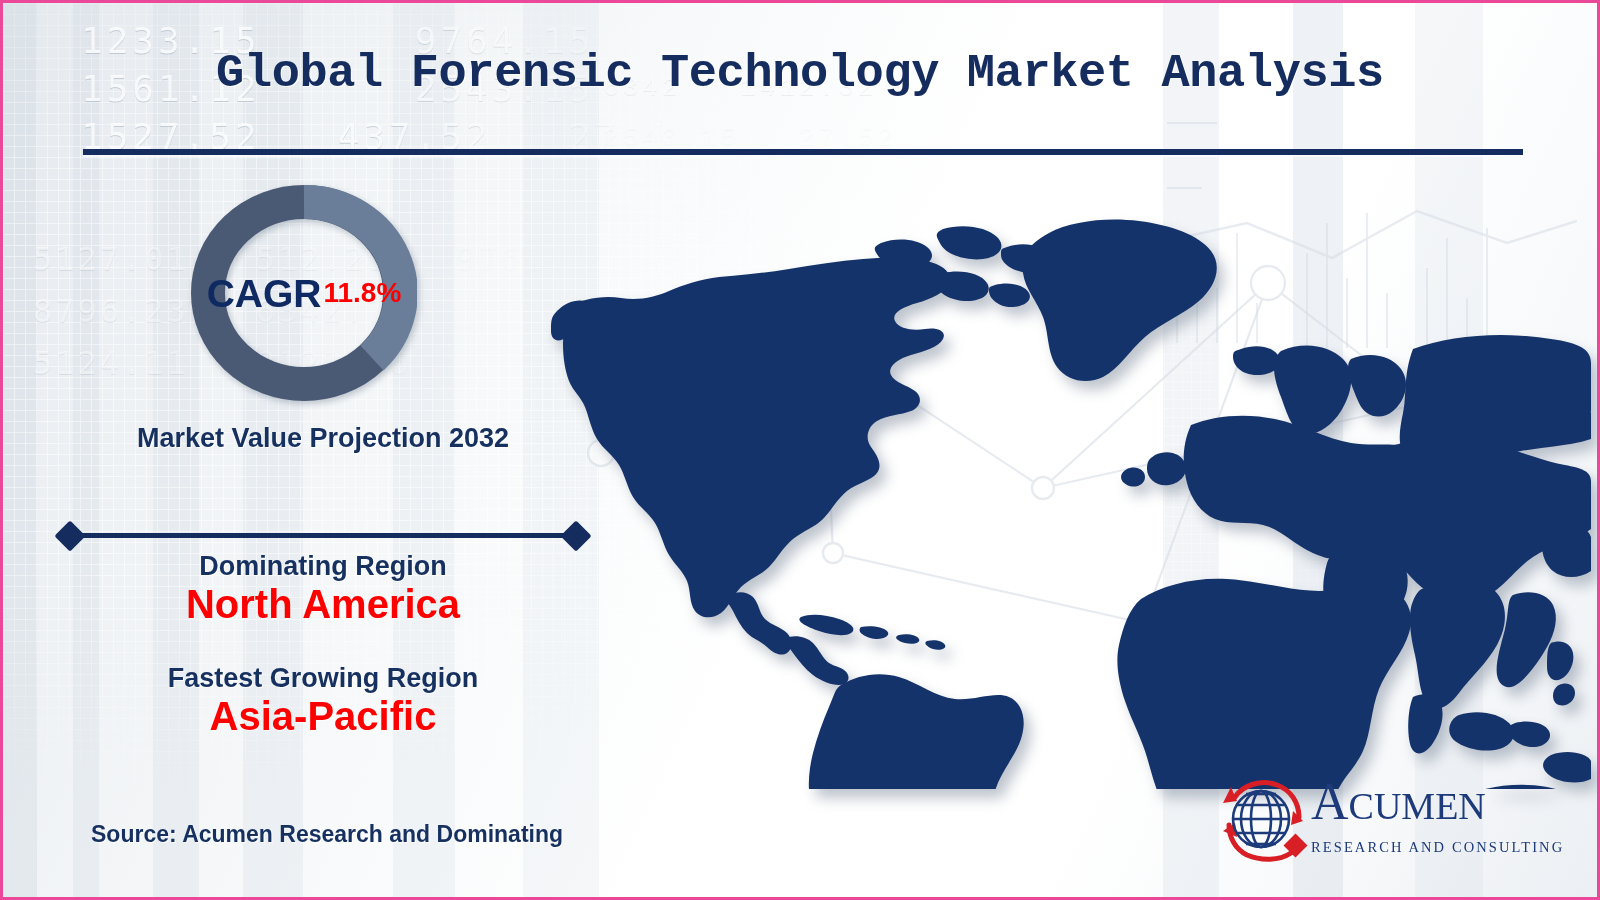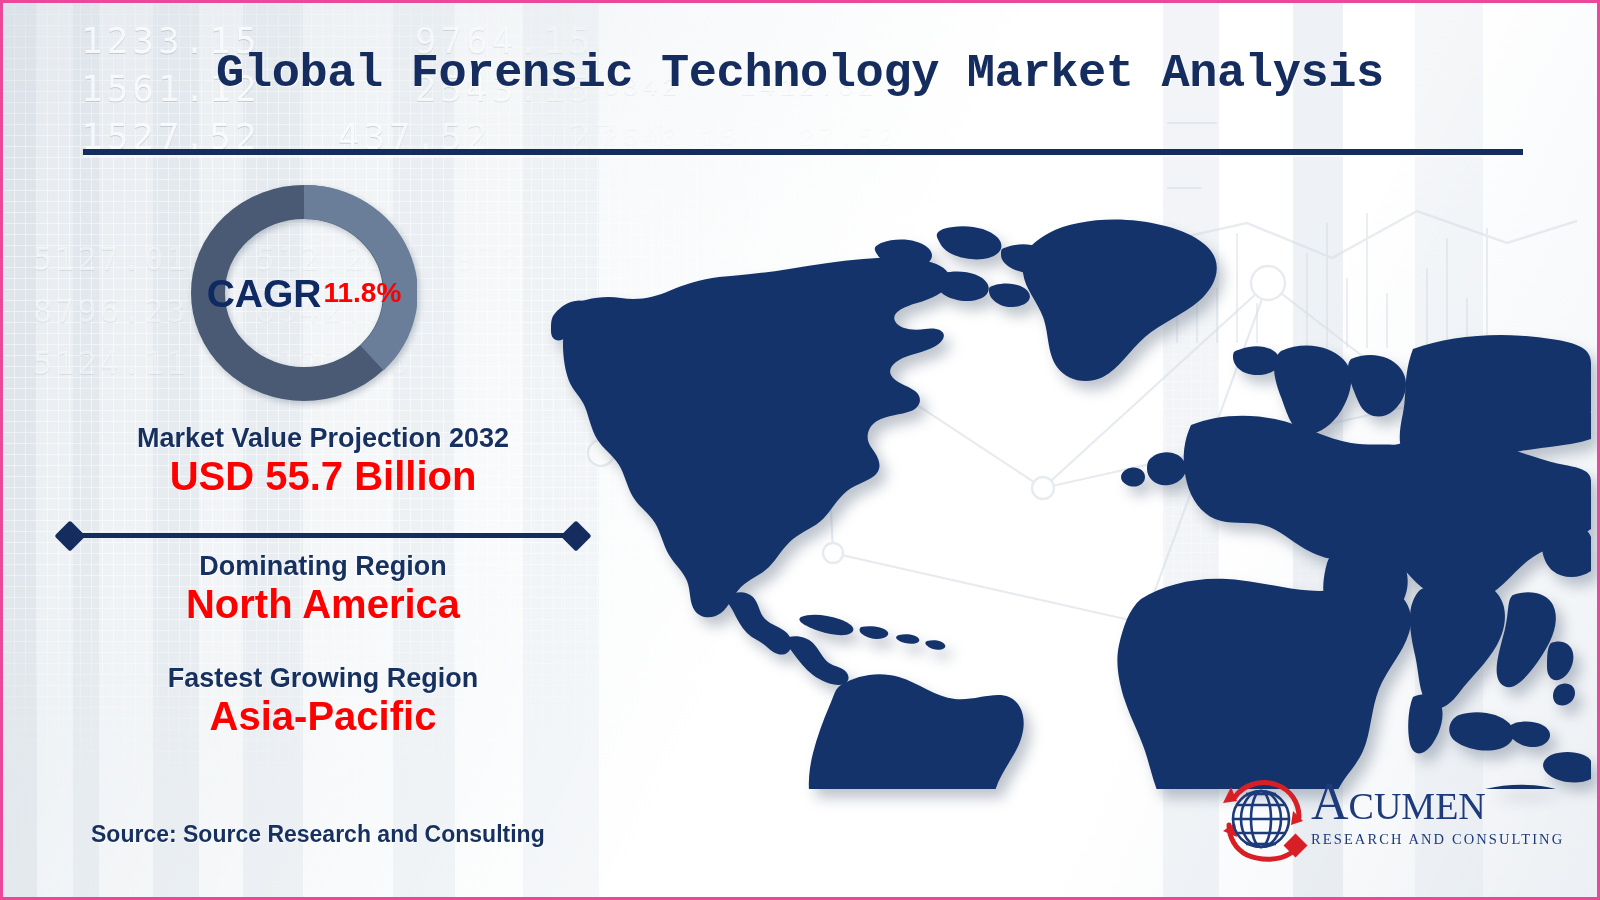--- a/index.html
+++ b/index.html
@@ -179,21 +179,21 @@
   .logo-text{position:absolute;left:96px;top:6px;width:246px;}
   .logo-acumen{
     font-family:"Liberation Serif", serif;
     font-size:52px;font-weight:normal;color:#1d3a7a;
     line-height:.98;letter-spacing:0px;
   }
   .logo-acumen .small{font-size:38px;}
   .logo-sub{
     font-family:"Liberation Serif", serif;
     font-size:14.5px;color:#1d3a7a;letter-spacing:2.1px;
-    margin-top:3px;white-space:nowrap;
+    margin-top:11px;white-space:nowrap;
   }
 </style>
 </head>
 <body>
 
 <div id="infographic">
 
   <div class="bg-layer bg-base"></div>
   <div class="bg-layer bg-vert-bands"></div>
   <div class="bg-layer bg-vert-bands-right"></div>
@@ -249,40 +249,39 @@
       <path d="M113 17 A96 91 0 0 1 181 173" fill="none" stroke="#6b7e99" stroke-width="34"></path>
     </svg>
     <div class="donut-text">
       <div class="cagr-label">CAGR</div>
       <div class="cagr-value">11.8%</div>
     </div>
   </div>
 
   <div class="stat-block" id="mv-block">
     <div class="stat-label">Market Value Projection 2032</div>
-    <div class="stat-value">USD 55.7 Billion</div>
   </div>
 
   <div class="divider">
     <div class="dia l"></div>
     <div class="bar"></div>
     <div class="dia r"></div>
   </div>
 
   <div class="stat-block" id="dom-block">
     <div class="stat-label">Dominating Region</div>
     <div class="stat-value">North America</div>
   </div>
 
   <div class="stat-block" id="fast-block">
     <div class="stat-label">Fastest Growing Region</div>
     <div class="stat-value">Asia-Pacific</div>
   </div>
 
-  <div class="source">Source: Source Research and Consulting</div>
+  <div class="source">Source: Acumen Research and Dominating</div>
 
   <div class="map">
     <svg viewBox="0 0 1040 590" xmlns="http://www.w3.org/2000/svg">
       <g fill="#15336b">
 
         <path d="M18 108 C30 100 52 96 70 99 C88 102 104 98 118 92 C132 86 150 80 168 78
                  C190 76 214 74 238 70 C262 66 288 62 312 60 C336 58 358 58 376 62
                  C392 66 402 74 398 84 C394 94 380 100 366 104 C352 108 340 114 344 122
                  C348 130 362 132 374 130 C386 128 396 132 392 140 C388 148 374 152 360 156
                  C346 160 336 168 340 176 C344 184 356 186 364 192 C372 198 370 208 360 212

